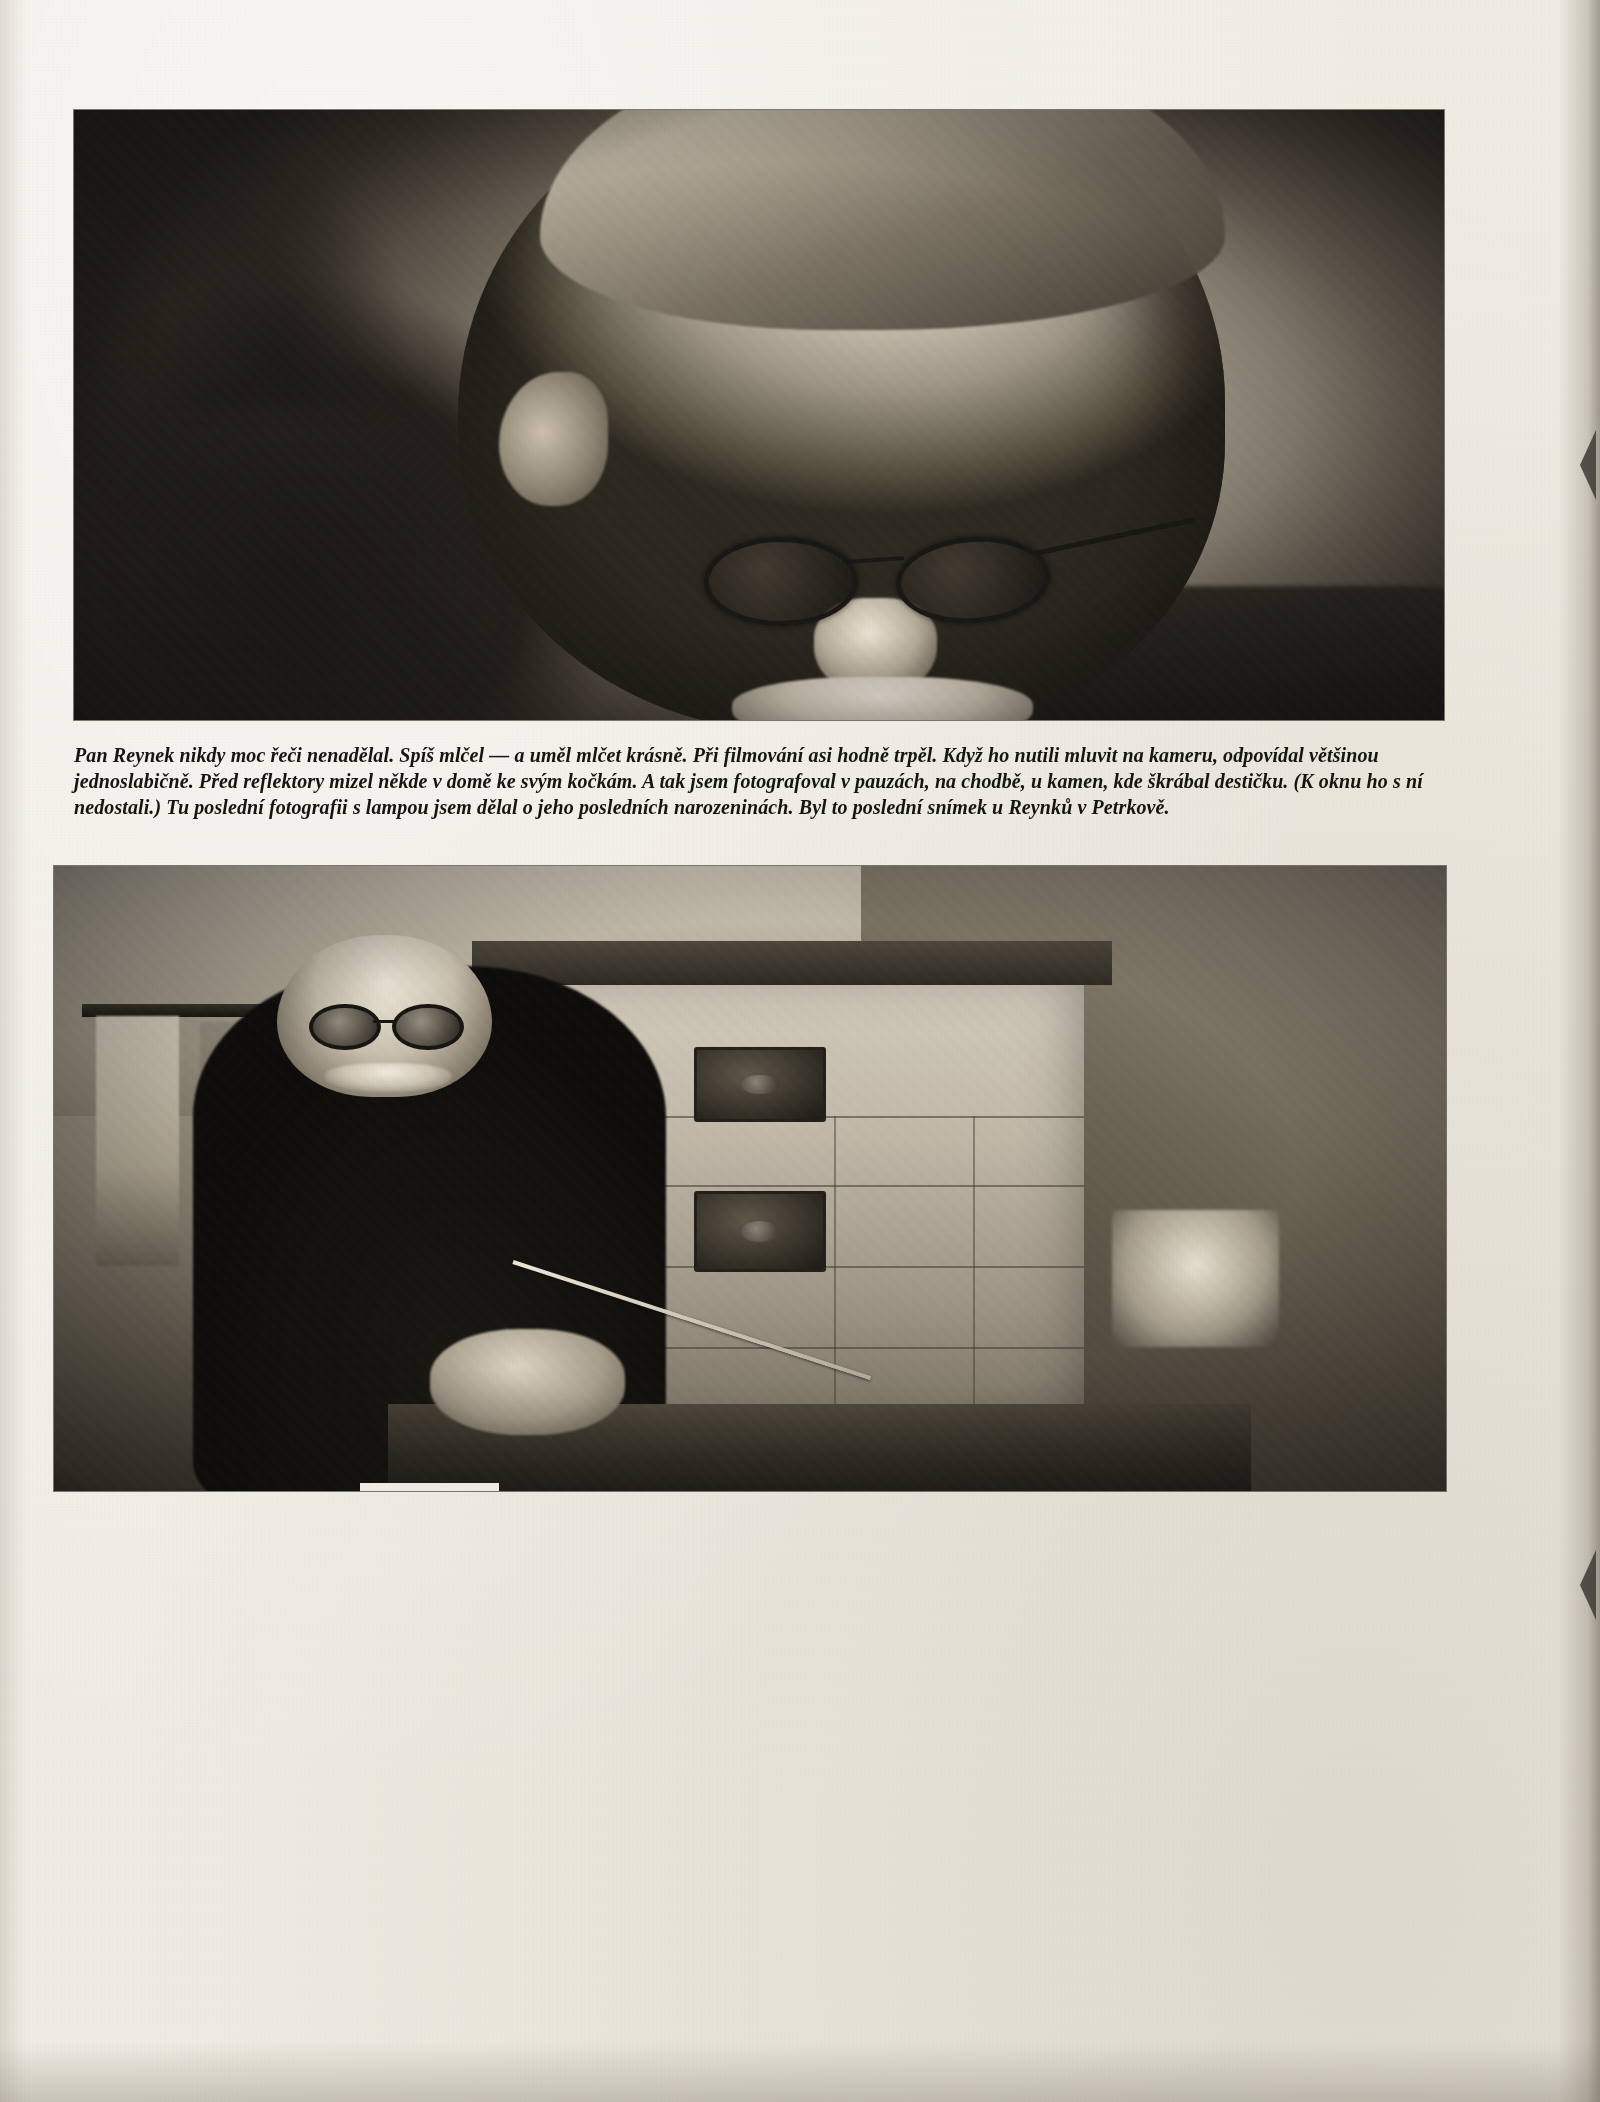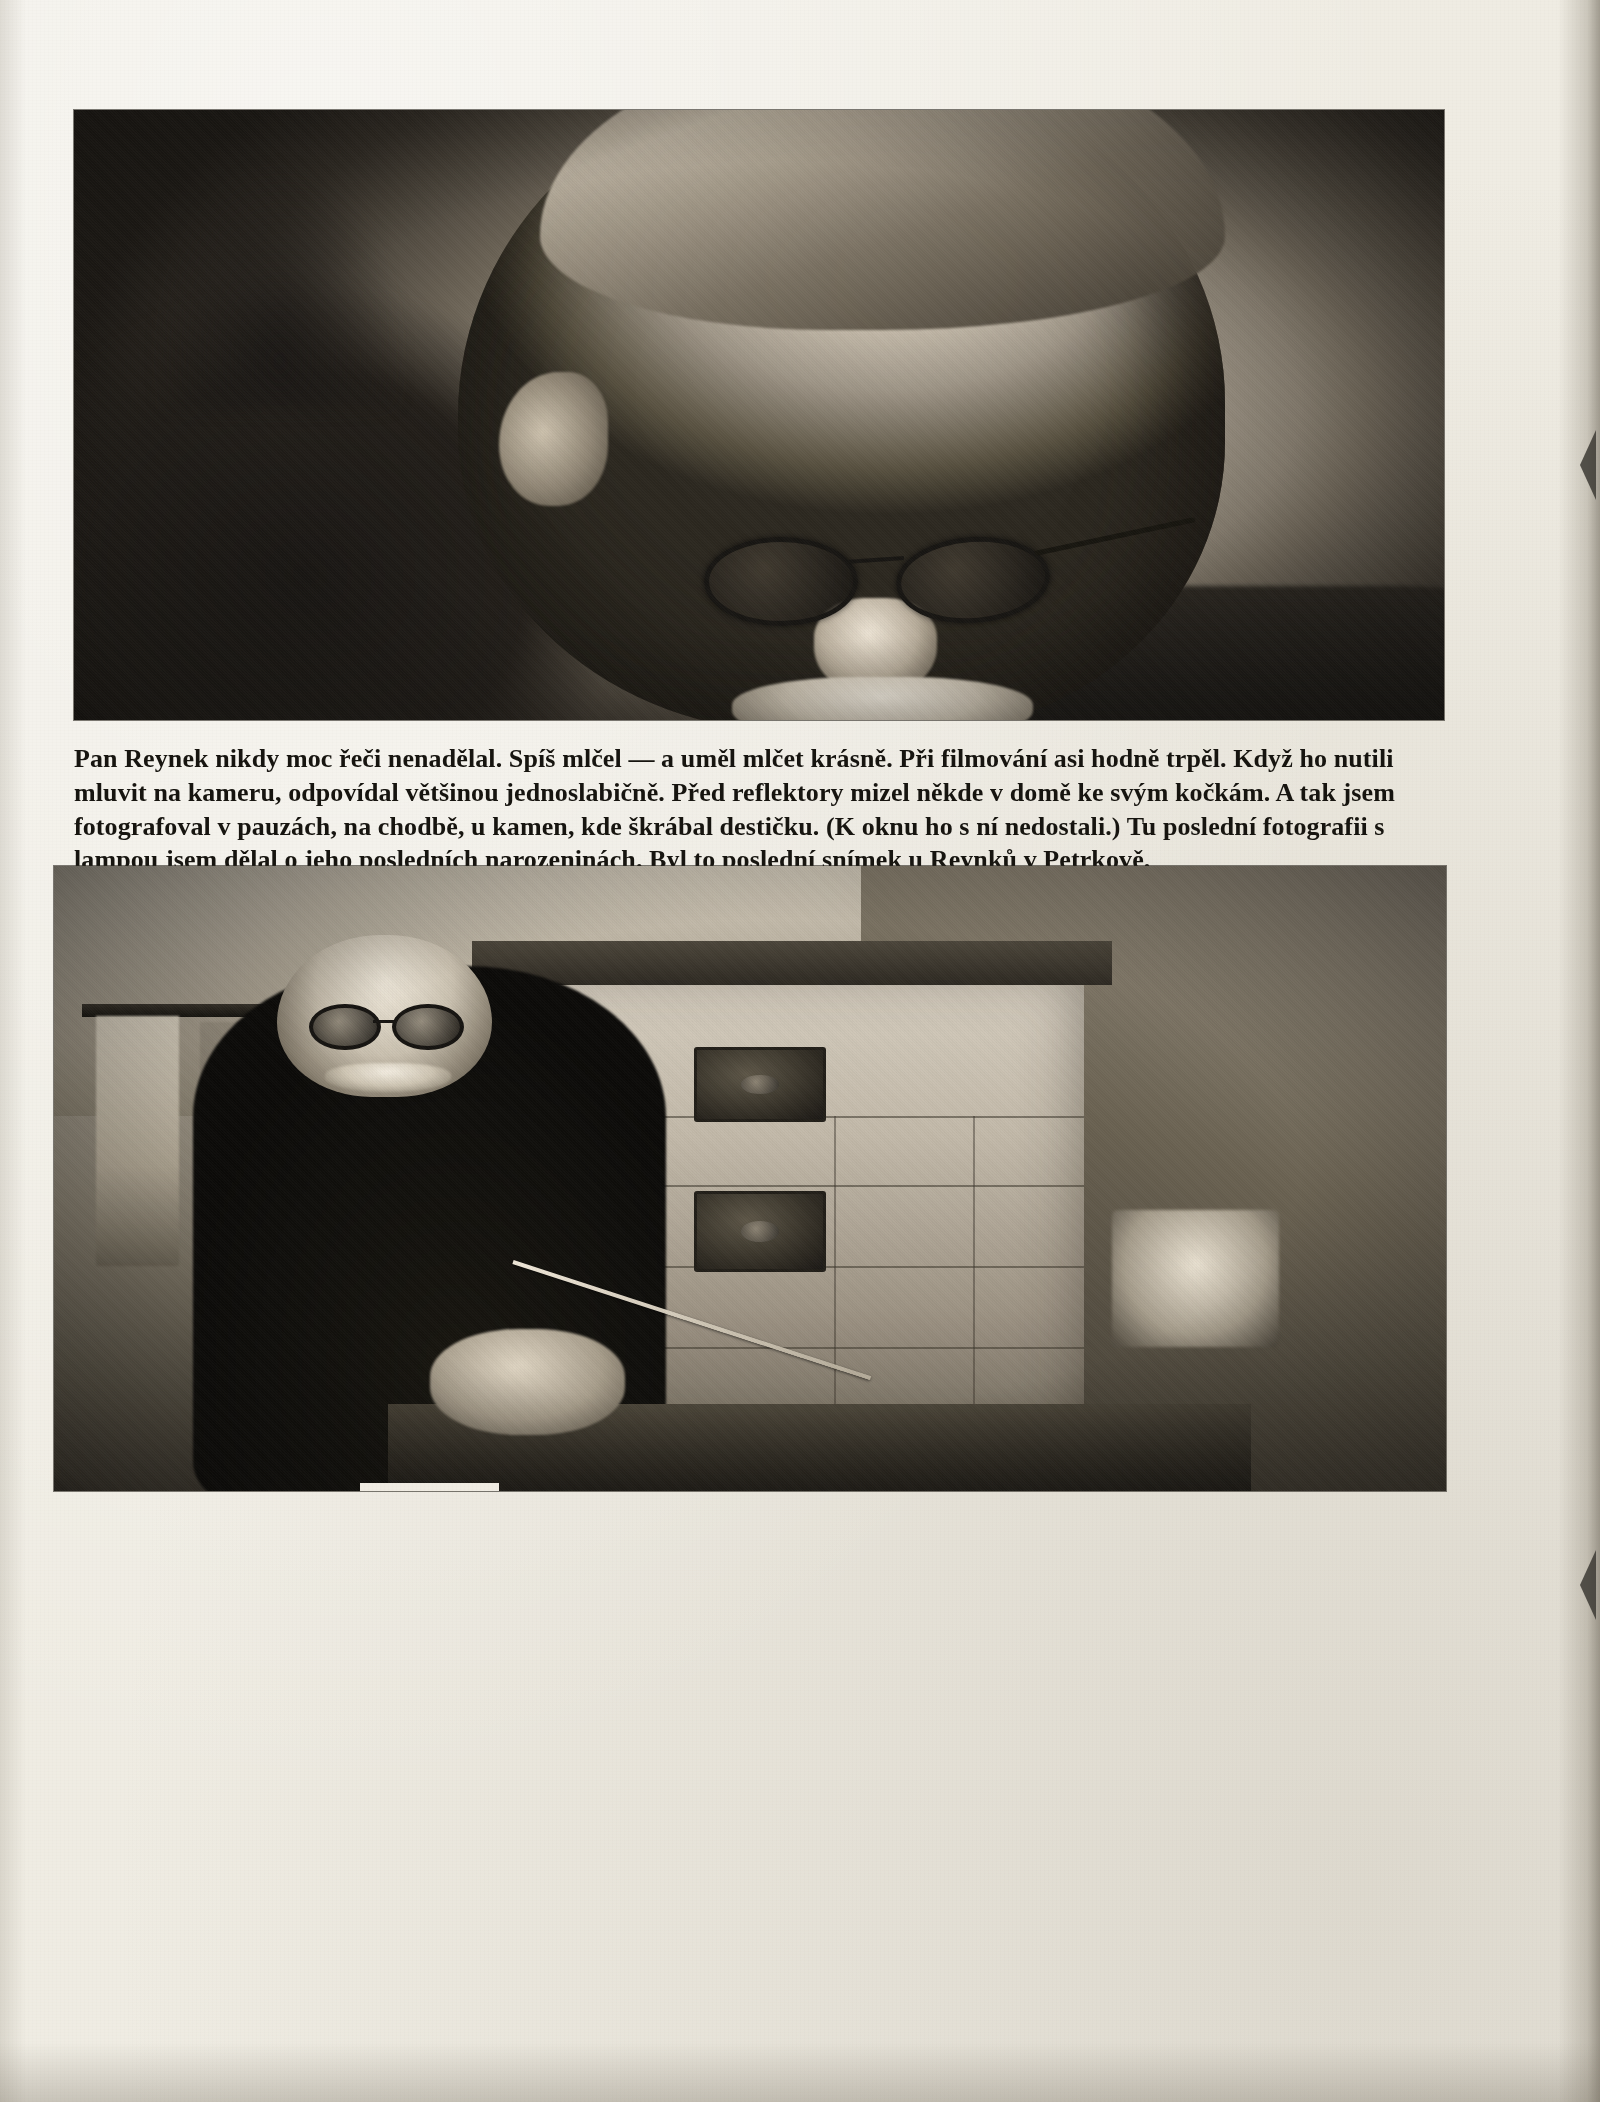--- a/index.html
+++ b/index.html
@@ -315,22 +315,23 @@
     background: #f0ece3;
   }
 
   
   .caption {
     position: absolute;
     left: 74px;
     top: 742px;
     width: 1370px;
     font-family: "Liberation Serif", serif;
+    font-style: italic;
     font-weight: 700;
-    font-size: 26px;
+    font-size: 20px;
     line-height: 1.30;
     color: #16140f;
     letter-spacing: 0.1px;
     text-align: left;
   }
   .caption p { margin: 0; }
 </style>
 </head>
 <body>
 

